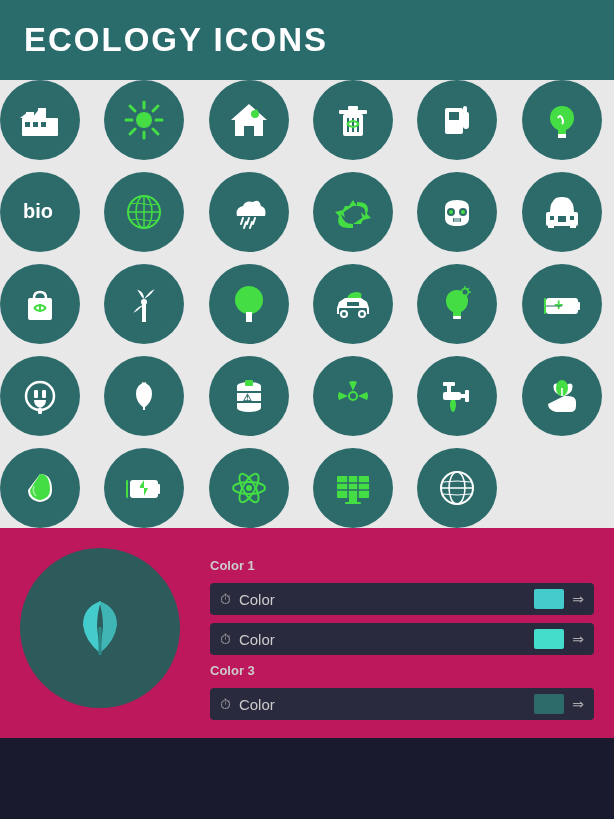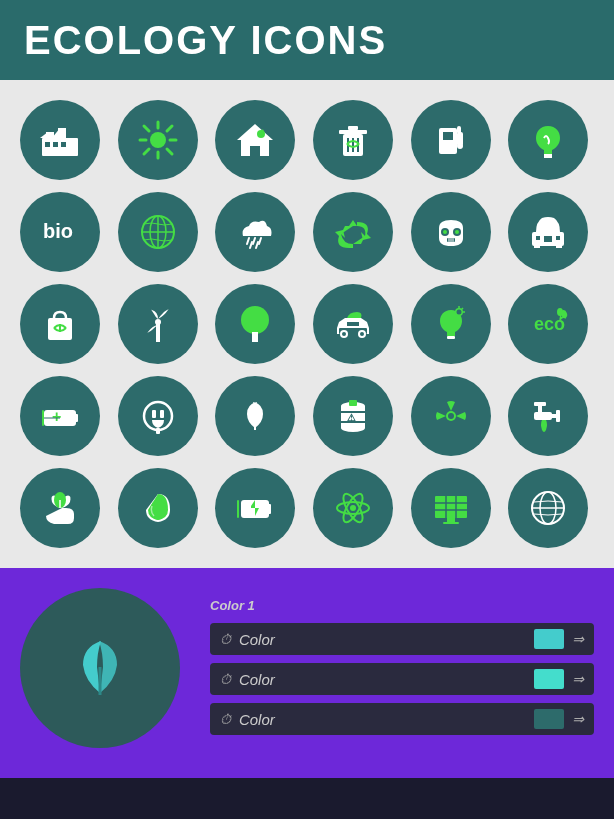--- a/index.html
+++ b/index.html
@@ -14,29 +14,28 @@
     .header {
       background: #2a6b6b;
       padding: 18px 24px;
       height: 80px;
       display: flex;
       align-items: center;
     }
 
     .header-title {
       color: white;
-      font-size: 40px;
+      font-size: 33px;
       font-weight: 900;
       letter-spacing: 2px;
       text-transform: uppercase;
     }
 
     .icons-section {
       background: #e8e8e8;
-      padding: 20px;
     }
 
     .icons-grid {
       display: grid;
       grid-template-columns: repeat(6, 1fr);
       gap: 12px;
     }
 
     .icon-circle {
       width: 80px;
@@ -49,26 +48,25 @@
       cursor: pointer;
       transition: transform 0.1s;
     }
 
     .icon-circle svg {
       width: 44px;
       height: 44px;
     }
 
     .bottom-section {
-      background: #6d28d9;
+      background: #be185d;
       padding: 20px;
       display: flex;
       gap: 30px;
       height: 210px;
-      font-style: italic;
     }
 
     .preview-area {
       width: 160px;
       height: 160px;
       border-radius: 50%;
       background: #2d5a5a;
       display: flex;
       align-items: center;
       justify-content: center;
@@ -314,28 +312,20 @@
         <path d="M22,8 C15,8 11,13 11,19 C11,24 14,28 18,30 L18,34 L26,34 L26,30 C30,28 33,24 33,19 C33,13 29,8 22,8 Z"></path>
         <rect x="18" y="34" width="8" height="3" rx="1" fill="white"></rect>
         <circle cx="30" cy="10" r="4" fill="#44dd44"></circle>
         <circle cx="30" cy="10" r="2.5" fill="#2d6b6b"></circle>
         <line x1="30" y1="4" x2="30" y2="7" stroke="#44dd44" stroke-width="1.5"></line>
         <line x1="34" y1="6" x2="32" y2="8" stroke="#44dd44" stroke-width="1.5"></line>
         <line x1="36" y1="10" x2="33" y2="10" stroke="#44dd44" stroke-width="1.5"></line>
       </svg>
     </div>
 
-    <div class="icon-circle">
-      <svg viewBox="0 0 44 44">
-        <text x="8" y="28" font-size="18" font-weight="bold" fill="#44dd44" font-family="Arial">eco</text>
-        <path d="M32,12 Q36,10 34,18 Q36,14 40,16" fill="none" stroke="#44dd44" stroke-width="1.5"></path>
-        <ellipse cx="34" cy="10" rx="3" ry="4" fill="#44dd44"></ellipse>
-        <ellipse cx="38" cy="12" rx="3" ry="4" fill="#44dd44" transform="rotate(-20,38,12)"></ellipse>
-      </svg>
-    </div>
 
     <div class="icon-circle">
       <svg viewBox="0 0 44 44" fill="white">
         <rect x="6" y="16" width="32" height="16" rx="3"></rect>
         <rect x="36" y="20" width="4" height="8" rx="1"></rect>
         <rect x="4" y="16" width="2" height="16" rx="1" fill="#44dd44"></rect>
         <text x="14" y="28" font-size="16" font-weight="bold" fill="#44dd44" font-family="Arial">+</text>
         <line x1="6" y1="24" x2="22" y2="24" stroke="#2d6b6b" stroke-width="1"></line>
       </svg>
     </div>
@@ -471,20 +461,21 @@
       <span class="color-arrow">⇒</span>
     </div>
 
     <div class="color-row">
       <span class="color-icon">⏱</span>
       <span class="color-label">Color</span>
       <div class="color-swatch" style="background:#44ddcc;"></div>
       <span class="color-arrow">⇒</span>
     </div>
 
+    <div class="color-group-label">Color 3</div>
     <div class="color-row">
       <span class="color-icon">⏱</span>
       <span class="color-label">Color</span>
       <div class="color-swatch" style="background:#2d6b6b;"></div>
       <span class="color-arrow">⇒</span>
     </div>
   </div>
 </div>
 
 </body></html>

